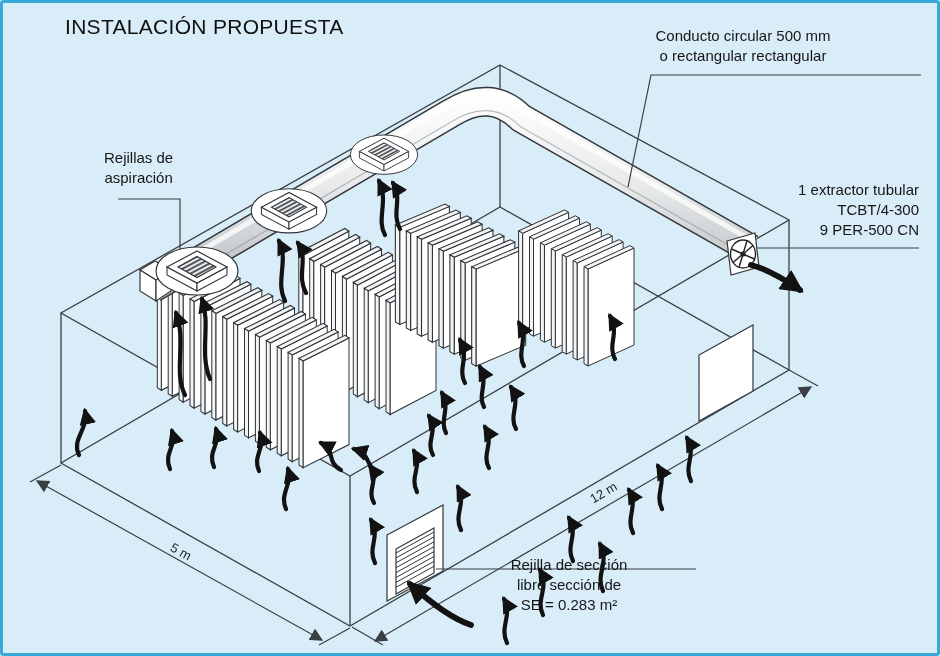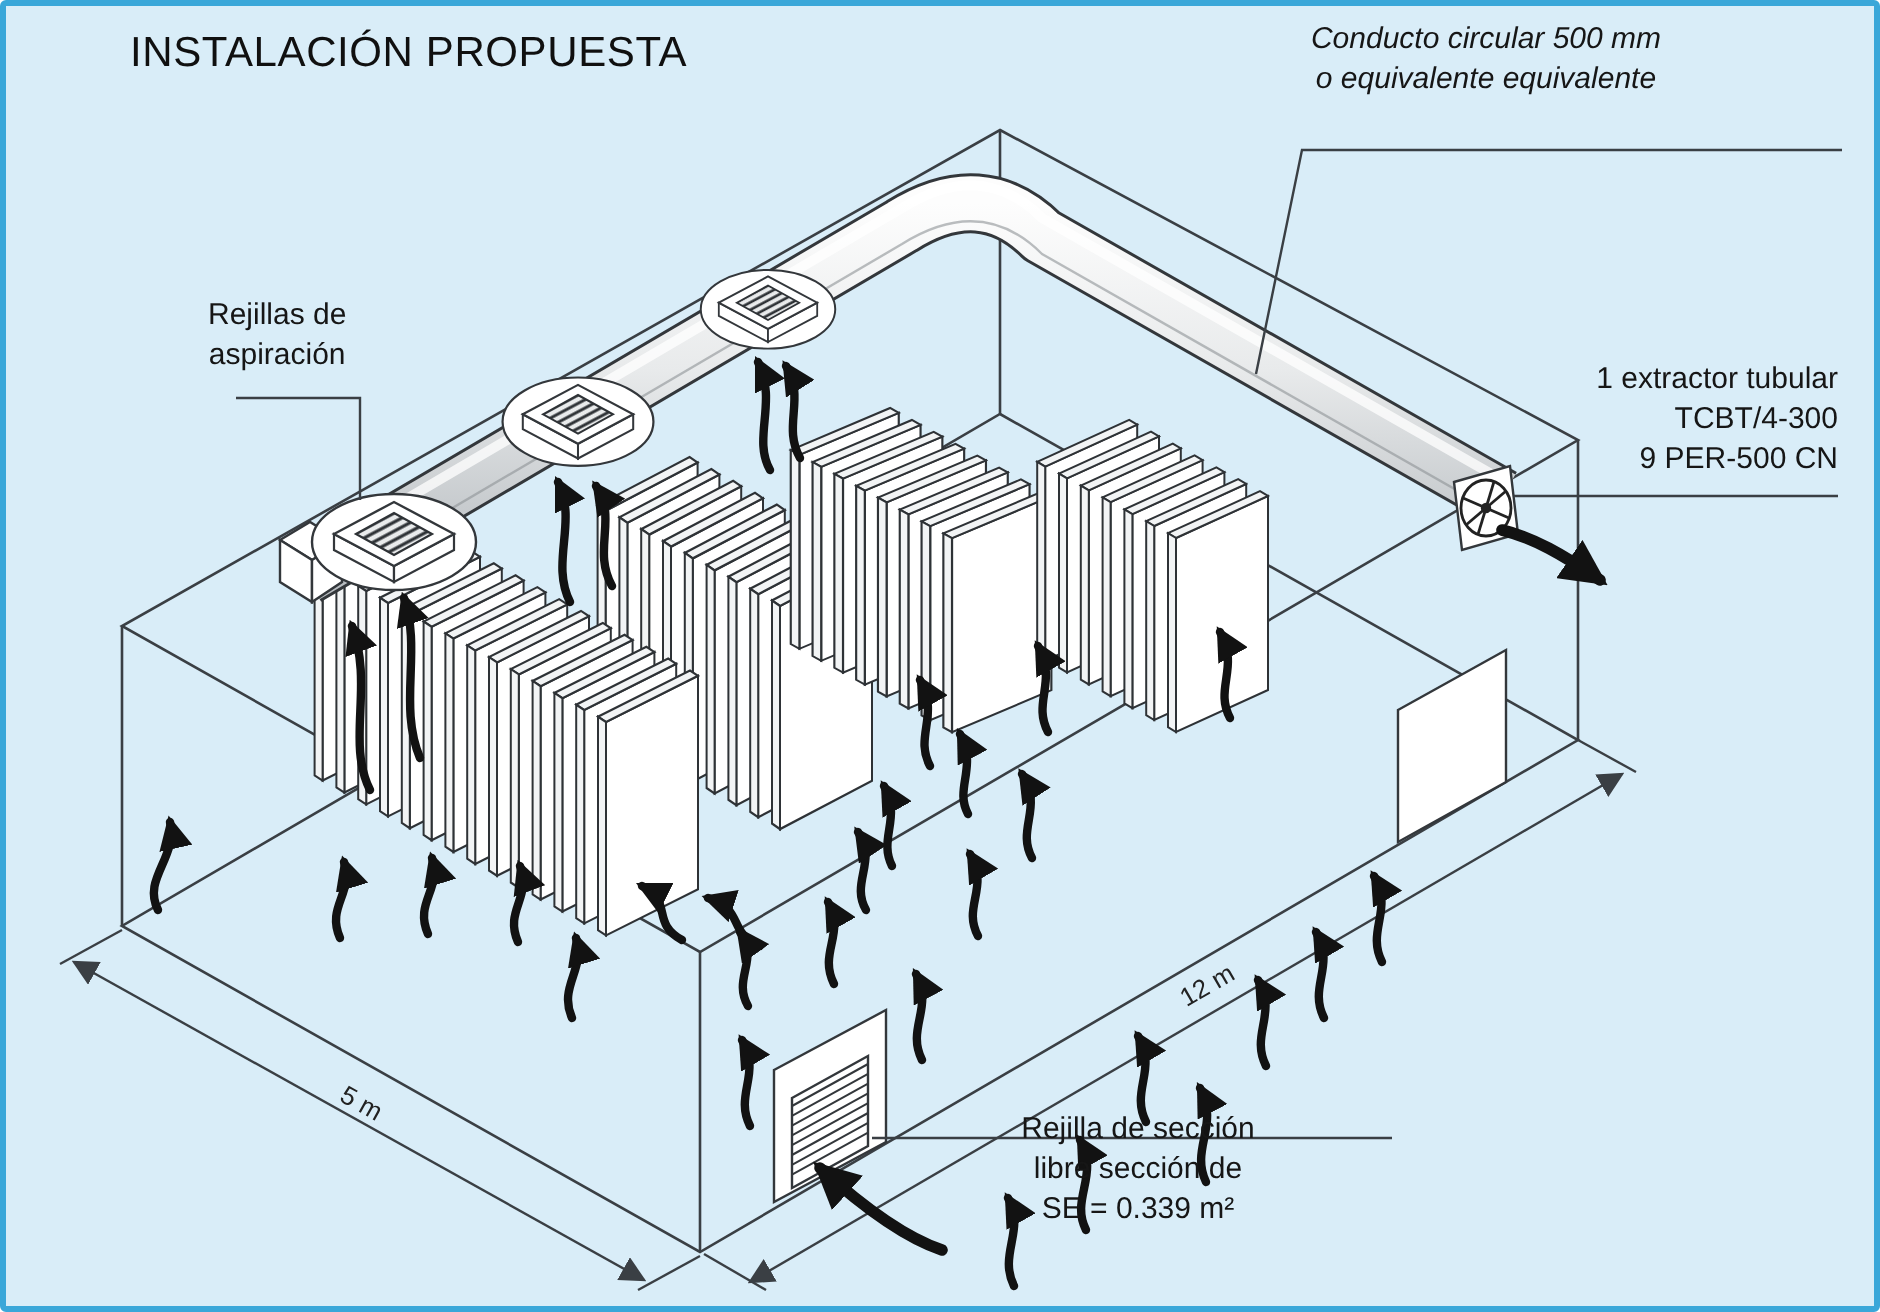--- a/index.html
+++ b/index.html
@@ -221,33 +221,33 @@
     <path class="arXL" d="M748,262 C764,266 778,274 797,287" marker-end="url(#ah)"></path>
   </svg>
 
   <div class="title">INSTALACIÓN PROPUESTA</div>
 
   <div class="lbl" style="left:101px;top:145px;text-align:center;">
     <div>Rejillas de</div>
     <div>aspiración</div>
   </div>
 
-  <div class="lbl" style="left:640px;top:7px;width:200px;text-align:center;font-style:italic;">
+  <div class="lbl" style="left:640px;top:23px;width:200px;text-align:center;">
     <div>Conducto circular 500 mm</div>
-    <div>o equivalente equivalente</div>
+    <div>o rectangular rectangular</div>
   </div>
 
   <div class="lbl" style="left:740px;top:177px;width:176px;text-align:right;">
     <div>1 extractor tubular</div>
     <div>TCBT/4-300</div>
     <div>9 PER-500 CN</div>
   </div>
 
   <div class="lbl" style="left:466px;top:552px;width:200px;text-align:center;">
     <div>Rejilla de sección</div>
     <div>libre sección de</div>
-    <div>SE = 0.339 m²</div>
+    <div>SE = 0.283 m²</div>
   </div>
 
   <div class="dim" style="left:167px;top:541px;transform:rotate(29.2deg);">5 m</div>
   <div class="dim" style="left:586px;top:482px;transform:rotate(-30.2deg);">12 m</div>
 
 </div>
 
 </body></html>

